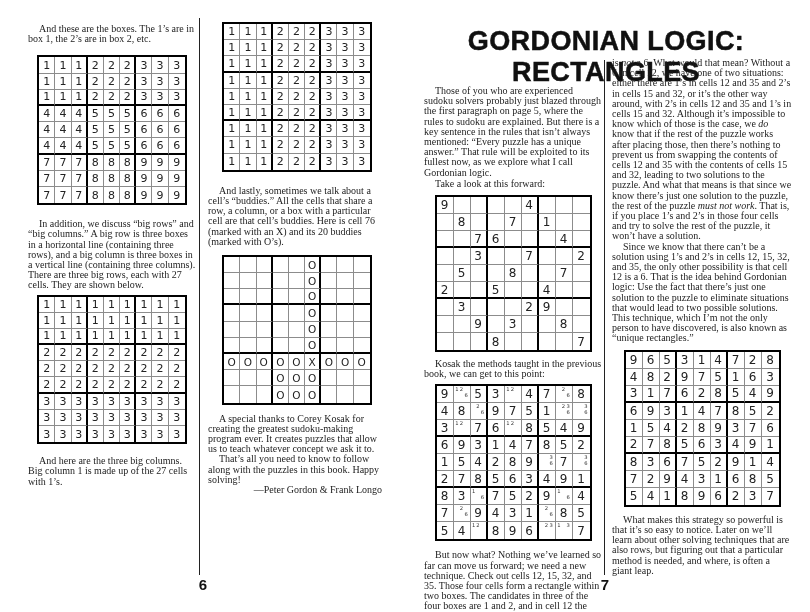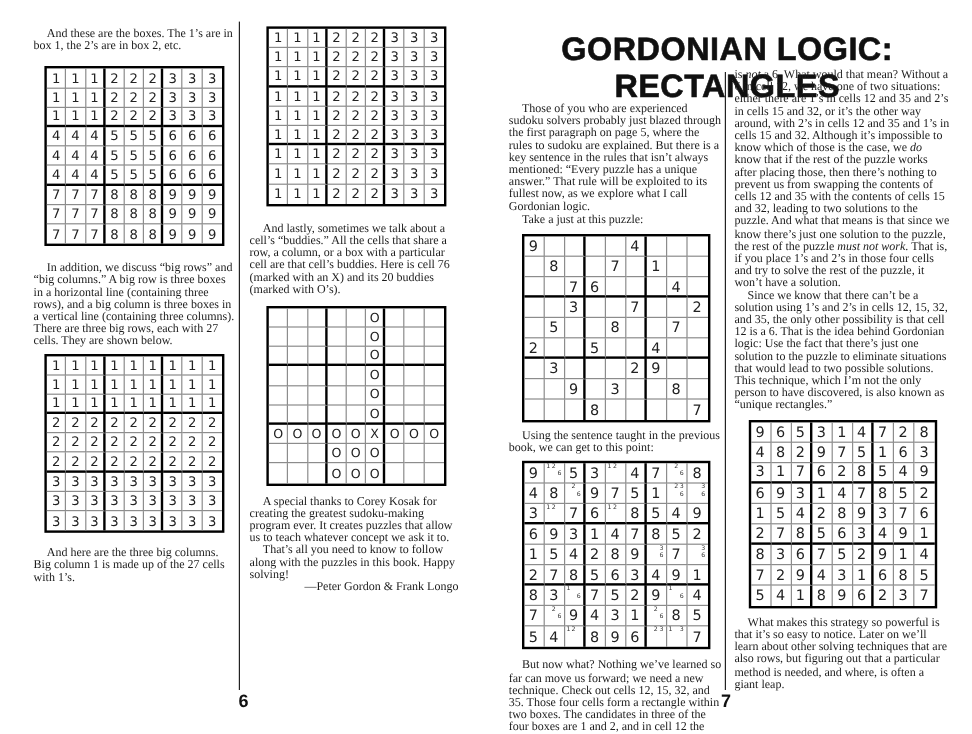--- a/index.html
+++ b/index.html
@@ -409,21 +409,21 @@
     <p class="para indent">That’s all you need to know to follow along with the puzzles in this book. Happy solving!</p>
     <p class="para attribution">—Peter Gordon &amp; Frank Longo</p>
   </section>
 
   <div class="pagenum" style="left:28px; top:576px; width:350px;">6</div>
 
   <h1 class="page-title" style="left:420px; top:26px; width:372px;">GORDONIAN LOGIC: RECTANGLES</h1>
 
   <section class="col" style="left:424px; top:58px; width:178px;margin-top:28px;">
     <p class="para indent">Those of you who are experienced sudoku solvers probably just blazed through the first paragraph on page 5, where the rules to sudoku are explained. But there is a key sentence in the rules that isn’t always mentioned: “Every puzzle has a unique answer.” That rule will be exploited to its fullest now, as we explore what I call Gordonian logic.</p>
-    <p class="para indent" style="margin-top:1px;">Take a just at this puzzle:</p>
+    <p class="para indent" style="margin-top:1px;">Take a look at this forward:</p>
     <div class="sudoku g-right" style="margin:6px auto 7px;">
         <div class="cell">9</div>
         <div class="cell"></div>
         <div class="cell bR"></div>
         <div class="cell"></div>
         <div class="cell"></div>
         <div class="cell bR">4</div>
         <div class="cell"></div>
         <div class="cell"></div>
         <div class="cell"></div>
@@ -493,21 +493,21 @@
         <div class="cell"></div>
         <div class="cell"></div>
         <div class="cell bR"></div>
         <div class="cell">8</div>
         <div class="cell"></div>
         <div class="cell bR"></div>
         <div class="cell"></div>
         <div class="cell"></div>
         <div class="cell">7</div>
       </div>
-    <p class="para indent">Using the sentence taught in the previous book, we can get to this point:</p>
+    <p class="para indent">Kosak the methods taught in the previous book, we can get to this point:</p>
     <div class="sudoku g-right" style="margin:5px auto 9px;">
         <div class="cell">9</div>
         <div class="cell">
           <div class="cands">
             <span style="grid-row-start: 1; grid-column-start: 1;">1</span>
             <span style="grid-row-start: 1; grid-column-start: 2;">2</span>
             <span style="grid-row-start: 2; grid-column-start: 3;">6</span>
           </div>
         </div>
         <div class="cell bR">5</div>

